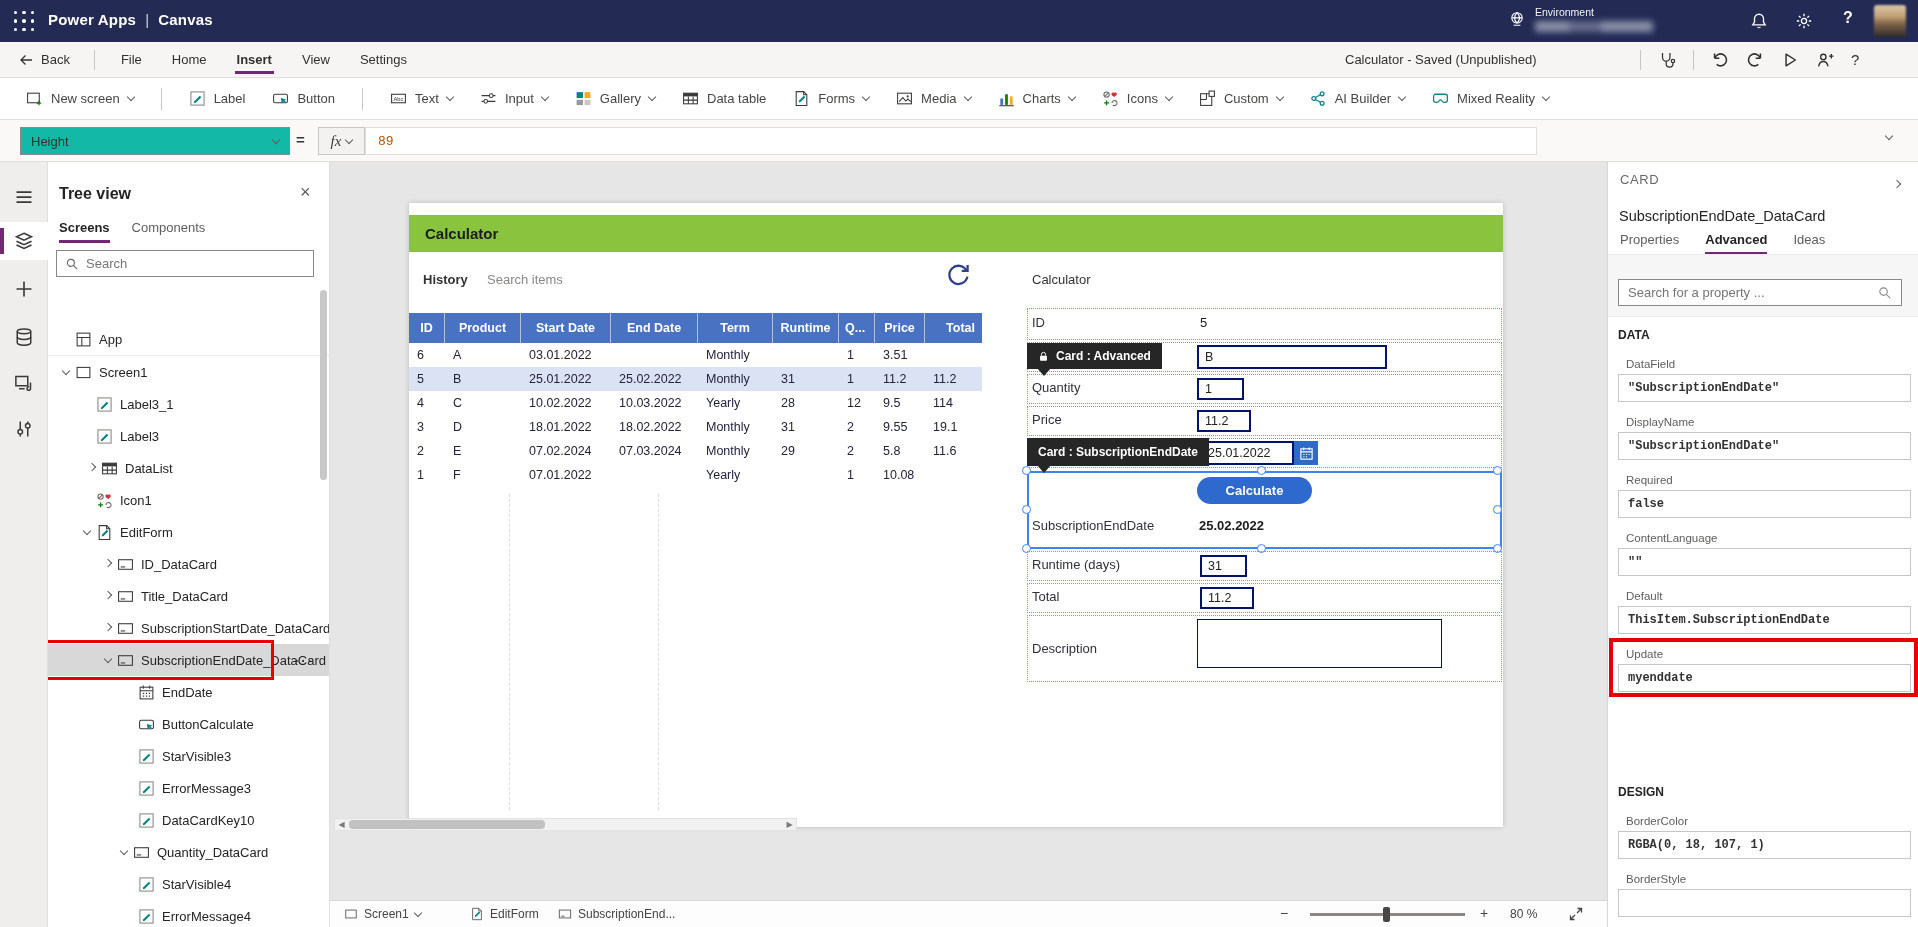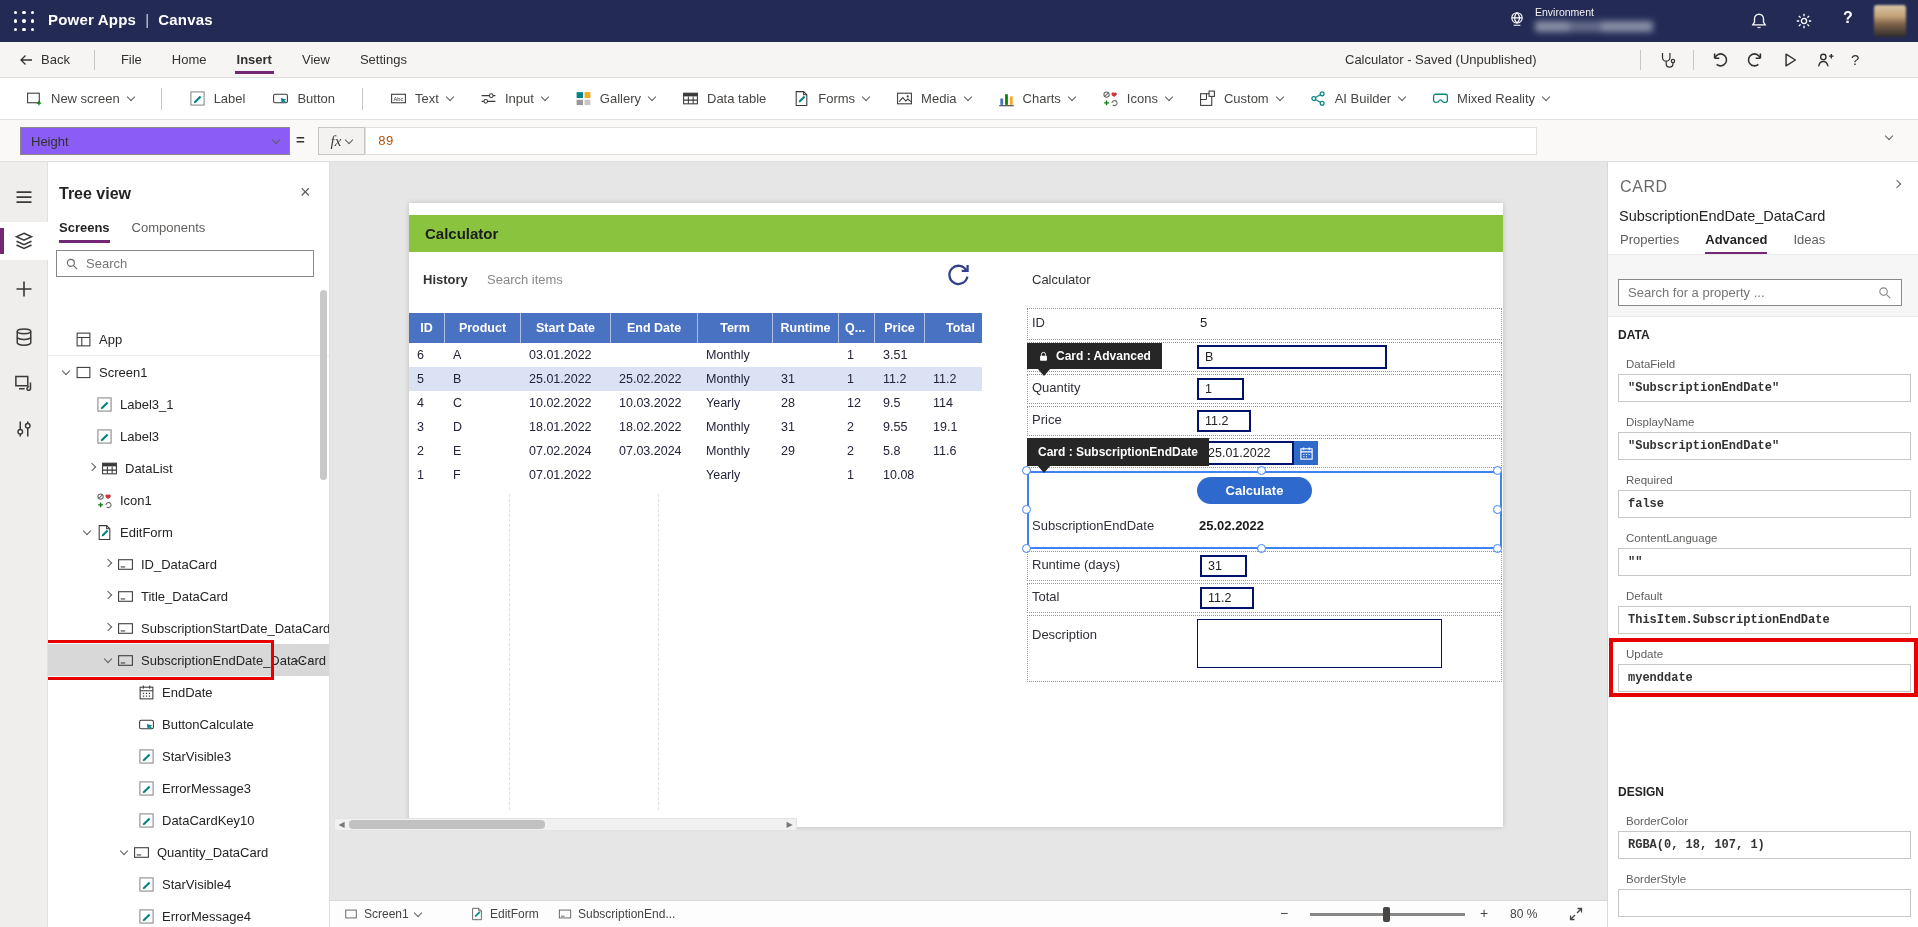--- a/index.html
+++ b/index.html
@@ -43,21 +43,21 @@
              display:flex; align-items:center; padding-left:26px;text-align:right; }
   .tb-item { display:flex; align-items:center; gap:8px; margin-right:27px; color:#484644; cursor:pointer; white-space:nowrap; }
   .tb-item .ic { width:17px; height:17px; }
   .tb-div { width:1px; height:22px; background:#c8c6c4; margin-right:27px; }
   .chev { display:inline-block; width:6px; height:6px; border-right:1.4px solid #605e5c; border-bottom:1.4px solid #605e5c;
           transform:rotate(45deg); margin-top:-3px; }
   .chev.right { transform:rotate(-45deg); }
 
   
   .formulabar { position:absolute; left:0; top:120px; width:1918px; height:42px; background:#faf9f8; border-bottom:1px solid #e1dfdd; }
-  .prop-box { position:absolute; left:20px; top:7px; width:270px; height:28px; background:#8b5cf6; border:1px solid #8a8886;
+  .prop-box { position:absolute; left:20px; top:7px; width:270px; height:28px; background:#14b8a6; border:1px solid #8a8886;
               display:flex; align-items:center; padding:0 10px; justify-content:space-between; cursor:pointer; }
   .eq { position:absolute; left:296px; top:11px; font-weight:bold; color:#333; font-size:15px; }
   .fx-box { position:absolute; left:318px; top:7px; width:47px; height:28px; background:#f3f2f1; border:1px solid #c8c6c4;
             display:flex; align-items:center; justify-content:center; gap:5px; cursor:pointer;
             font-family:"Liberation Serif",serif; font-style:italic; font-size:15px; color:#3b3a39; }
   .fml-input { position:absolute; left:365px; top:7px; width:1172px; height:28px; background:#fff; border:1px solid #e1dfdd;
                display:flex; align-items:center; padding:0 12px; font-family:"Liberation Mono",monospace; font-size:13px; color:#b4530a; }
   .fml-chev { position:absolute; left:1886px; top:16px; cursor:pointer; }
 
   
@@ -140,21 +140,21 @@
   .sb-item { position:absolute; top:0; height:26px; display:flex; align-items:center; gap:6px; cursor:pointer; white-space:nowrap; }
   .sb-item svg { width:14px; height:14px; }
   .sb-zoom-minus,.sb-zoom-plus { position:absolute; top:4px; font-size:14px; color:#444; cursor:pointer; }
   .sb-track { position:absolute; left:980px; top:12px; width:155px; height:3px; background:#8a8886; cursor:pointer; }
   .sb-thumb { position:absolute; left:73px; top:-6px; width:7px; height:15px; background:#484644; border-radius:2px; }
   .sb-pct { position:absolute; left:1180px; top:6px; color:#444; }
   .sb-expand { position:absolute; left:1238px; top:5px; width:16px; height:16px; cursor:pointer; }
 
   
   .rpanel { position:absolute; left:1607px; top:162px; width:311px; height:765px; background:#fff; border-left:1px solid #d8d8d8; overflow:hidden; }
-  .rp-type { position:absolute; left:12px; top:16px; font-size:16px; letter-spacing:.6px; color:#696969; }
+  .rp-type { position:absolute; left:12px; top:10px; font-size:13px; letter-spacing:.6px; color:#696969; }
   .rp-expand { position:absolute; left:286px; top:22px; cursor:pointer; }
   .rp-name { position:absolute; left:11px; top:46px; font-size:14.5px; color:#252423; }
   .rp-tabs { position:absolute; left:12px; top:70px; display:flex; gap:26px; }
   .rp-search-zone { position:absolute; left:0; top:92px; width:311px; height:63px; background:#f6f6f6; border-top:1px solid #edebe9; border-bottom:1px solid #edebe9; }
   .rp-search { position:absolute; left:10px; top:24px; width:284px; height:27px; background:#fff; border:1px solid #8a8886;
                display:flex; align-items:center; padding:0 9px; }
   .rp-search input { border:none; outline:none; flex:1; font-size:13px; font-family:inherit; color:#323130; background:transparent; }
   .psec { position:absolute; left:10px; width:293px; }
   .psec.data { top:166px; }
   .psec.design { top:623px; }
@@ -895,21 +895,21 @@
         <span>31</span>
       </div>
 
     <div class="fcard" style="top:421px;height:30px"></div>
     <span class="flabel" style="top:427px">Total</span>
     <div class="finput" style="left:870px;top:425px;width:54px;height:22px">
         <span>11.2</span>
       </div>
 
     <div class="fcard" style="top:453px;height:67px"></div>
-    <span class="flabel" style="top:465px">Description</span>
+    <span class="flabel" style="top:479px">Description</span>
     <div class="desc-area"></div>
 
     <div class="hscroll">
       <span class="hs-arrow">◀</span>
       <span class="hs-thumb"></span>
       <span class="hs-arrow" style="position:absolute; right:0">▶</span>
     </div>
 
     <div class="statusbar">
       <span class="sb-item" style="left:14px">

